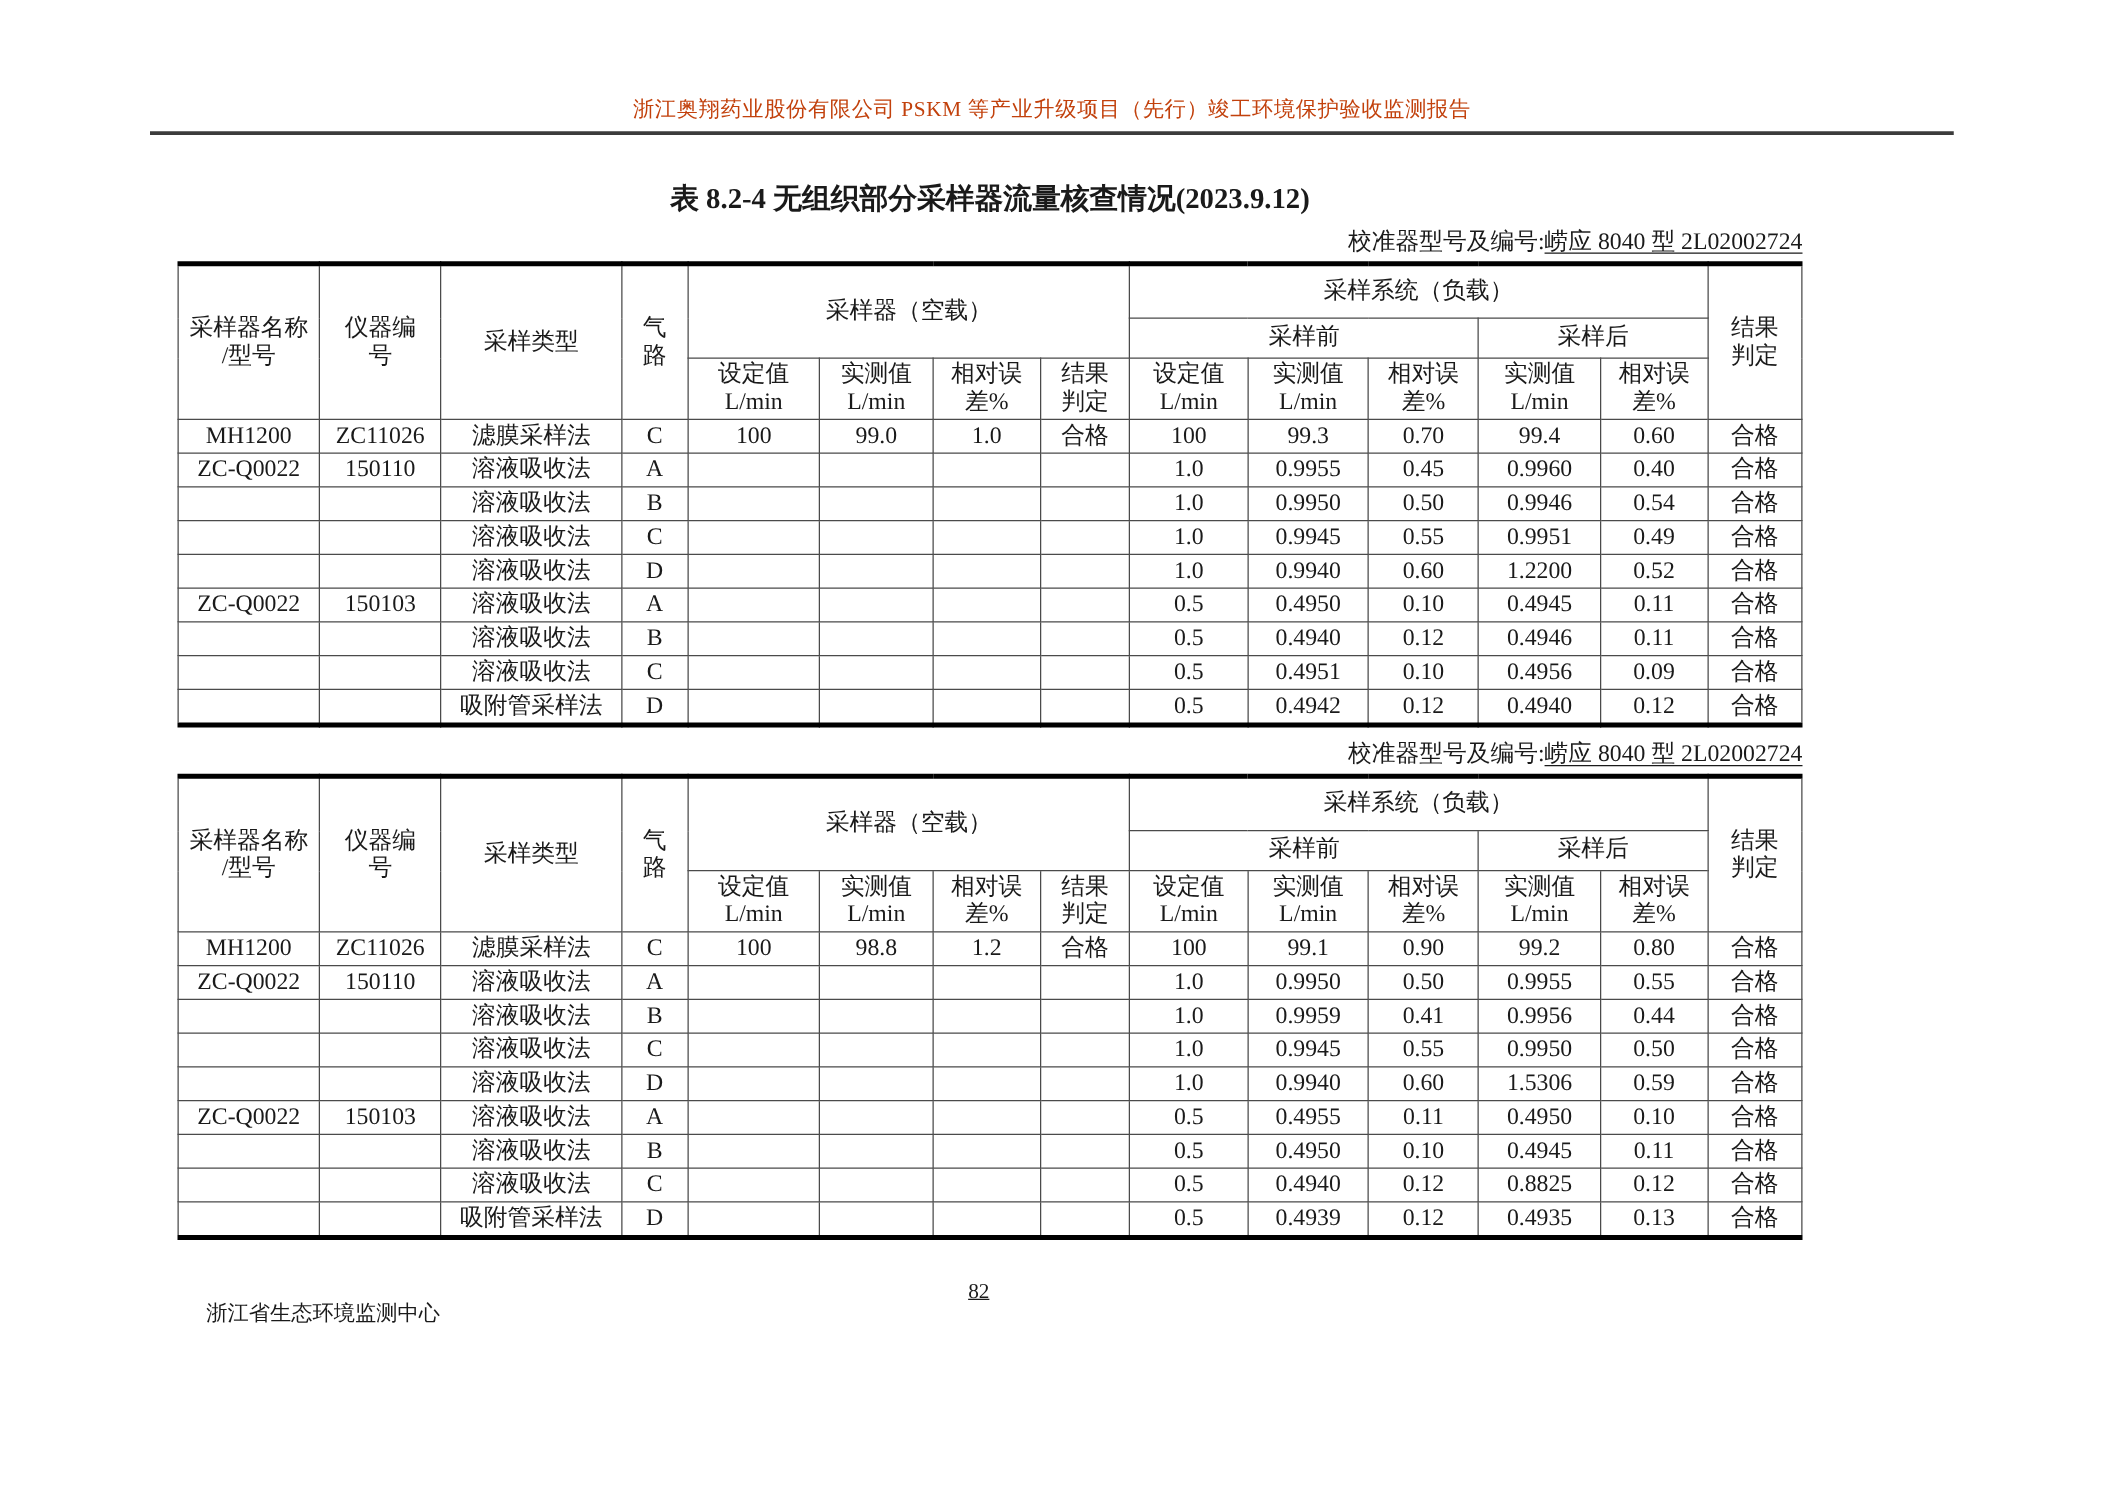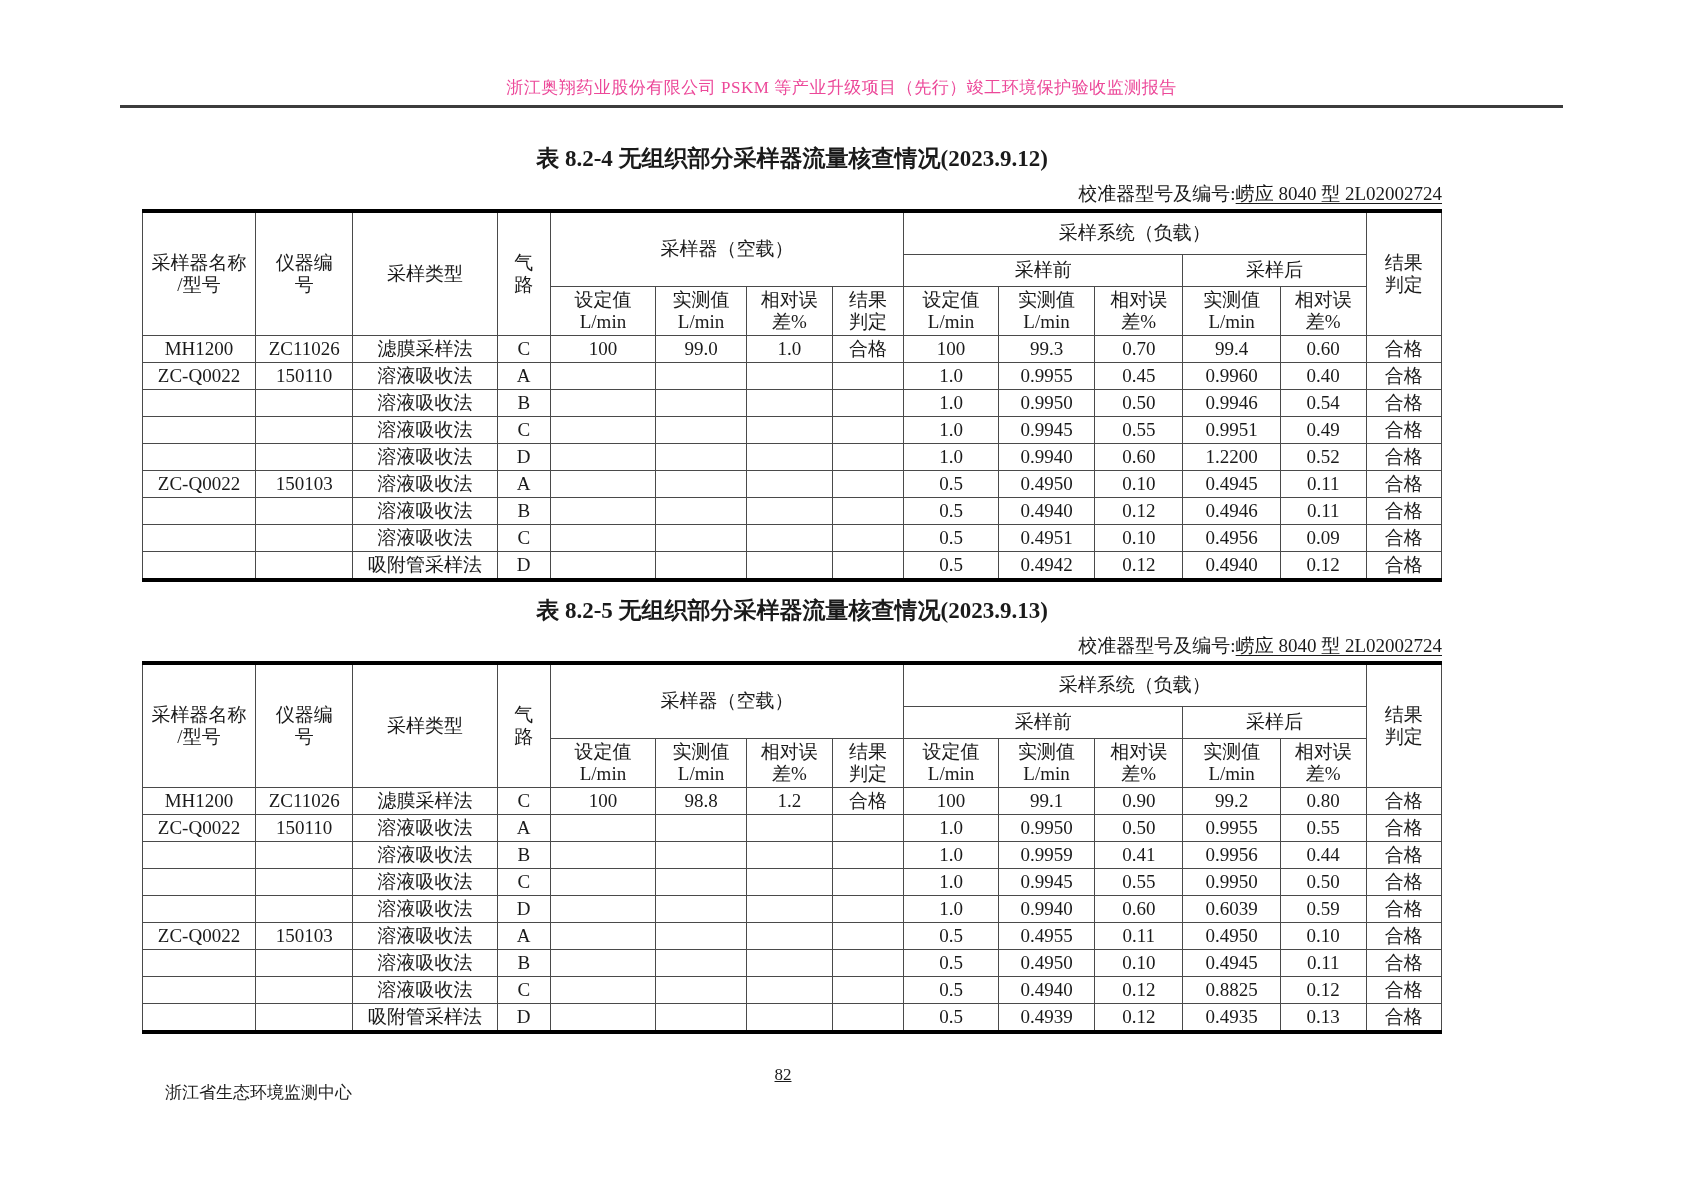--- a/index.html
+++ b/index.html
@@ -5,21 +5,21 @@
   html,body { margin:0; padding:0; }
   body {
     width:1683px; height:1190px;
     background:#ffffff;
     font-family:"Liberation Serif","DejaVu Serif",serif;
     color:#1a1a1a;
     overflow:hidden;
   }
   .page { padding:78px 120px 0 120px; box-sizing:border-box; }
 
-  .doc-header { text-align:center; font-size:17px; line-height:20px; color:#ec4899; letter-spacing:0.5px; }
+  .doc-header { text-align:center; font-size:17px; line-height:20px; color:#c2410c; letter-spacing:0.5px; }
   .header-rule { height:3px; background:#3c3c3c; margin-top:7px; }
 
   .table-wrap { width:1300px; margin-left:22px; }
 
   .doc-title { text-align:center; font-size:23px; font-weight:bold; line-height:27px; }
   .title-1 { margin-top:37px; }
   .title-2 { margin-top:15px; }
 
   .calib-line { text-align:right; font-size:19px; margin-top:11px; margin-bottom:4px; line-height:22px; }
   .calib-value { text-decoration:underline; text-underline-offset:3px;text-align:center; }
@@ -253,21 +253,20 @@
             <td>0.12</td>
             <td>0.4940</td>
             <td>0.12</td>
             <td>合格</td>
           </tr>
         </tbody>
     </table>
   </div>
 
   <div class="table-wrap">
-    <div class="doc-title title-2">表 8.2-5 无组织部分采样器流量核查情况(2023.9.13)</div>
     <div class="calib-line"><span>校准器型号及编号:</span><span class="calib-value">崂应 8040 型  2L02002724</span></div>
 
     <table class="flow">
       <colgroup>
         <col style="width:8.7%">
           <col style="width:7.5%">
           <col style="width:11.1%">
           <col style="width:4.1%">
         <col style="width:8.1%">
           <col style="width:7.0%">
@@ -389,21 +388,21 @@
             <td></td>
             <td>溶液吸收法</td>
             <td>D</td>
             <td></td>
             <td></td>
             <td></td>
             <td></td>
             <td>1.0</td>
             <td>0.9940</td>
             <td>0.60</td>
-            <td>0.6039</td>
+            <td>1.5306</td>
             <td>0.59</td>
             <td>合格</td>
           </tr>
           <tr>
             <td>ZC-Q0022</td>
             <td>150103</td>
             <td>溶液吸收法</td>
             <td>A</td>
             <td></td>
             <td></td>

